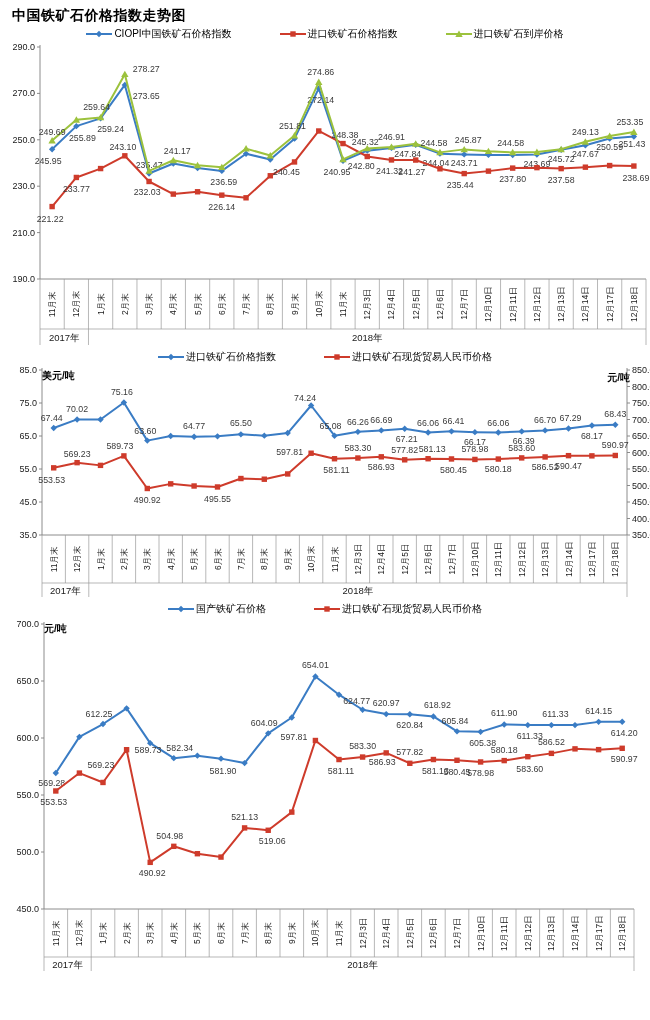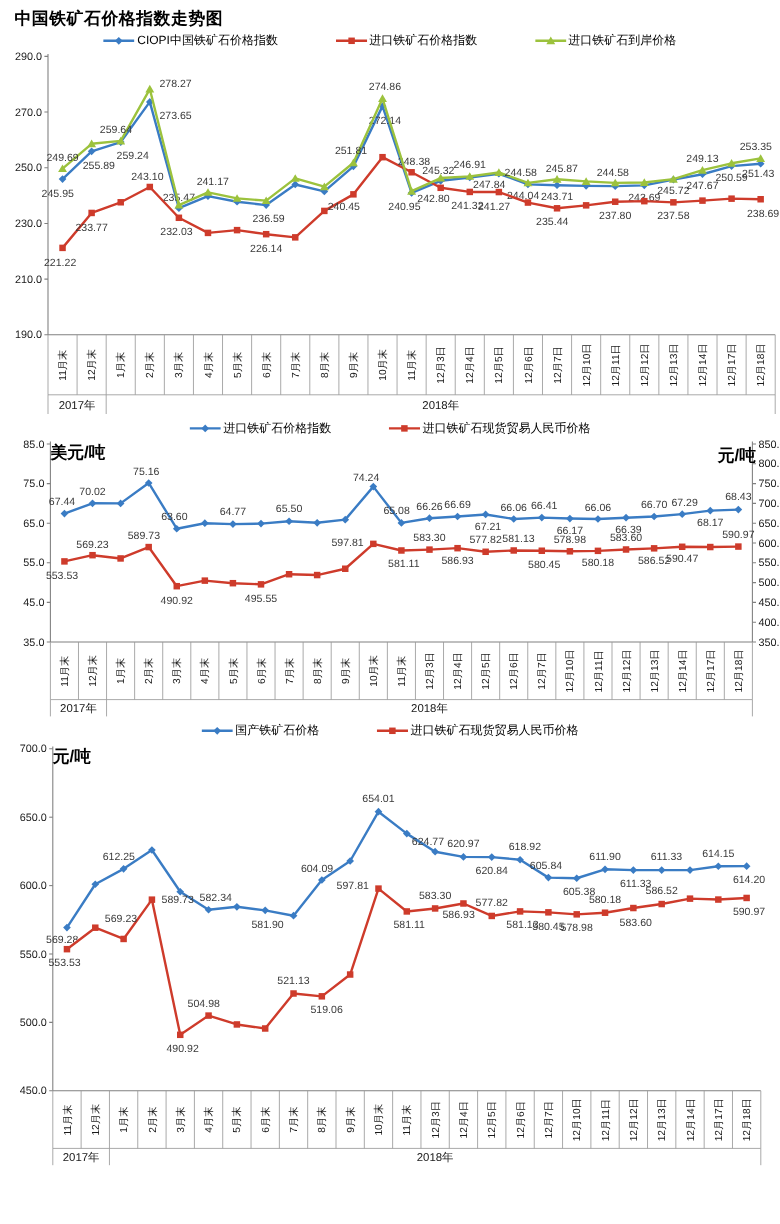--- a/index.html
+++ b/index.html
@@ -2,21 +2,21 @@
 <html><head>
 <meta charset="utf-8">
 <style>
   html,body{margin:0;padding:0;background:#ffffff;}
   body{width:650px;font-family:"Liberation Sans","DejaVu Sans",sans-serif;color:#000;}
   .chart-block{position:relative;width:650px;}
   .chart-title{margin:0;padding-top:6px;text-align:left;font-size:14px;font-weight:bold;letter-spacing:0.5px;line-height:18px;padding-left:12px;}
   .legend-row{display:flex;justify-content:center;align-items:flex-end;gap:48px;height:17px;font-size:10px;}
   .legend-item{display:flex;align-items:center;gap:2px;}
   .legend-item svg{display:block;}
-  .unit-label{position:absolute;font-size:14px;font-weight:bold;}
+  .unit-label{position:absolute;font-size:10px;font-weight:bold;}
   #unit-c1-left{left:42px;top:22px;}
   #unit-c1-right{right:20px;top:24px;}
   #unit-c2-left{left:44px;top:23px;}
   svg.plot{display:block;}
   text{font-family:"Liberation Sans","DejaVu Sans",sans-serif;}
 </style>
 </head>
 <body>
 
 <section class="chart-block">

